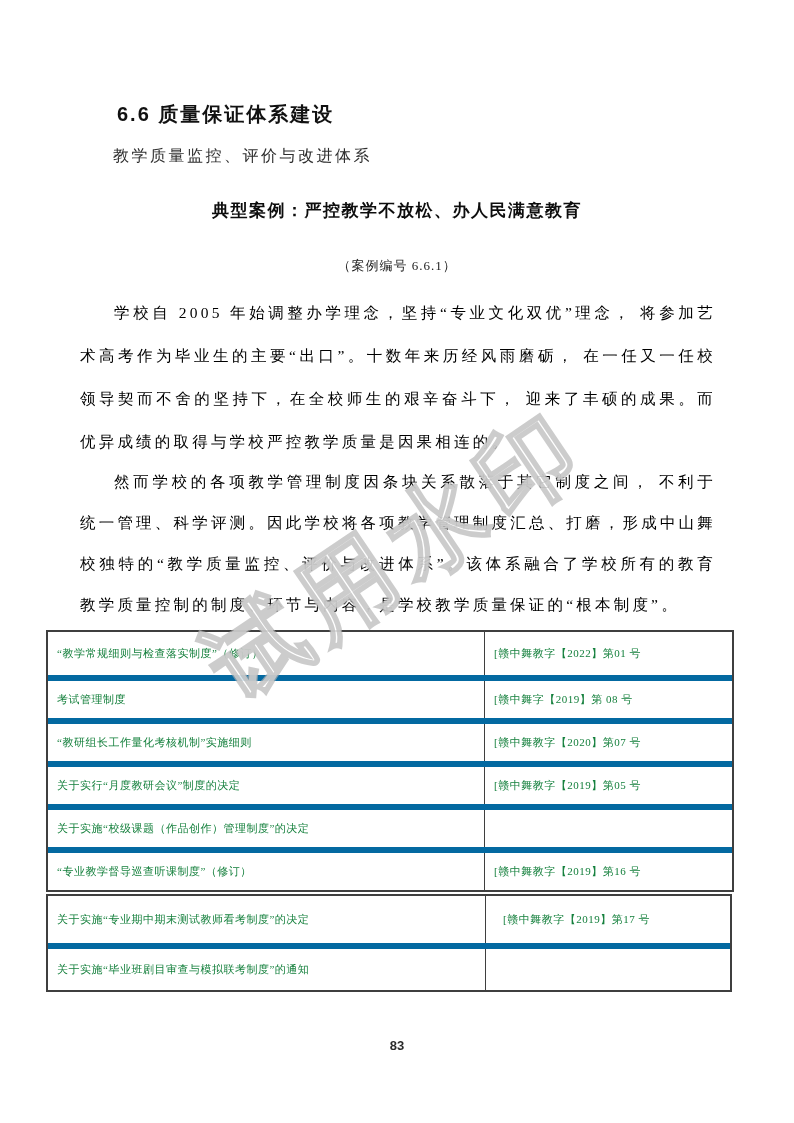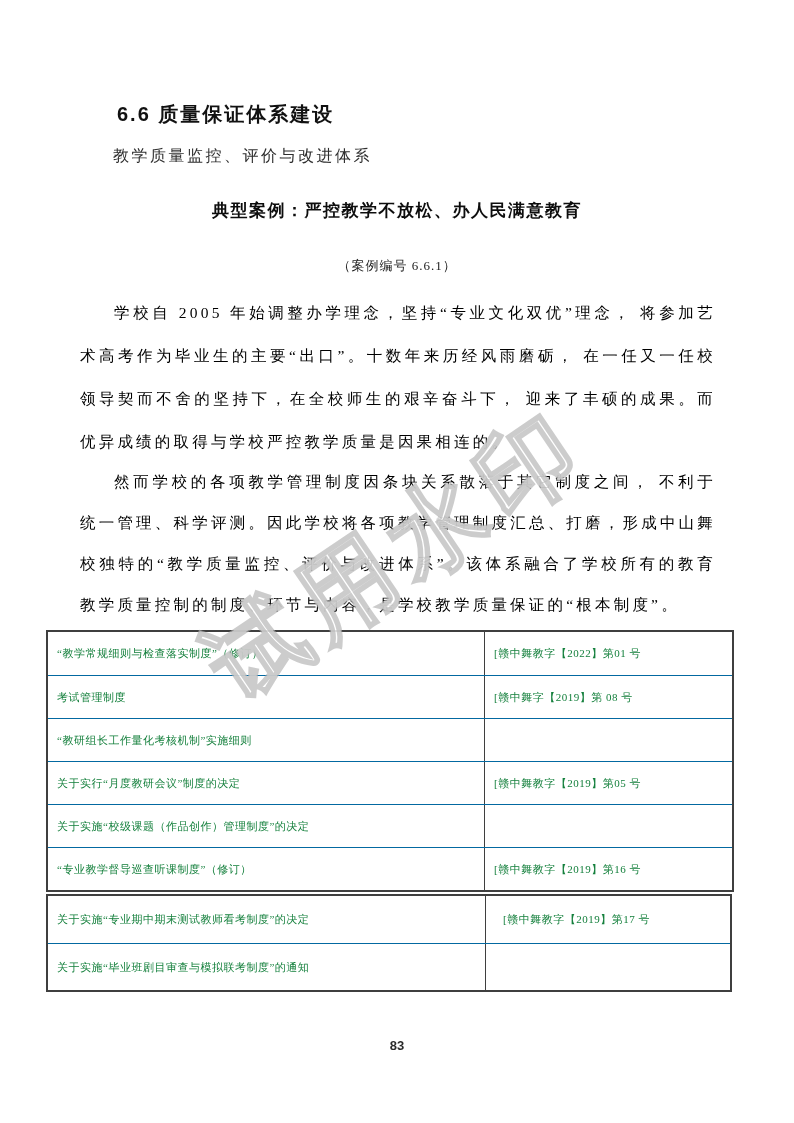--- a/index.html
+++ b/index.html
@@ -30,21 +30,21 @@
     position:absolute; left:80px; width:636px;
     font-size:15.5px; line-height:43px; letter-spacing:3.2px;
     text-align:justify; text-indent:2.2em; color:#000000;
   }
   .para-1 { top:291px; }
   .para-2 { top:461px; line-height:41px; }
 
   .tbl { position:absolute; left:46px; border:2px solid #3f3f3f; background:transparent; }
   .tbl-1 { top:630px; width:688px; }
   .tbl-2 { top:894px; width:686px; }
-  .tr { display:flex; border-top:1px solid #0369a1; }
+  .tr { display:flex; border-top:6px solid #0369a1; }
   .tr:first-child { border-top:none; }
   .tbl-1 .tr { height:43px; }
   .tbl-2 .tr { height:47px; }
   .td { display:flex; align-items:center; font-size:11px; letter-spacing:0.5px; color:#15803d; overflow:hidden; white-space:nowrap; }
   .td-name { border-right:1px solid #3f3f3f; padding-left:9px; }
   .tbl-1 .td-name { width:437px; }
   .tbl-2 .td-name { width:438px; }
   .td-doc { flex:1; padding-left:9px; }
   .tbl-2 .td-doc { padding-left:17px; }
 
@@ -81,20 +81,21 @@
     <div class="tr">
       <div class="td td-name">“教学常规细则与检查落实制度”（修订）</div>
       <div class="td td-doc">[赣中舞教字【2022】第01 号</div>
     </div>
     <div class="tr">
       <div class="td td-name">考试管理制度</div>
       <div class="td td-doc">[赣中舞字【2019】第 08 号</div>
     </div>
     <div class="tr">
       <div class="td td-name">“教研组长工作量化考核机制”实施细则</div>
+      <div class="td td-doc">[赣中舞教字【2020】第07 号</div>
     </div>
     <div class="tr">
       <div class="td td-name">关于实行“月度教研会议”制度的决定</div>
       <div class="td td-doc">[赣中舞教字【2019】第05 号</div>
     </div>
     <div class="tr">
       <div class="td td-name">关于实施“校级课题（作品创作）管理制度”的决定</div>
     </div>
     <div class="tr">
       <div class="td td-name">“专业教学督导巡查听课制度”（修订）</div>

